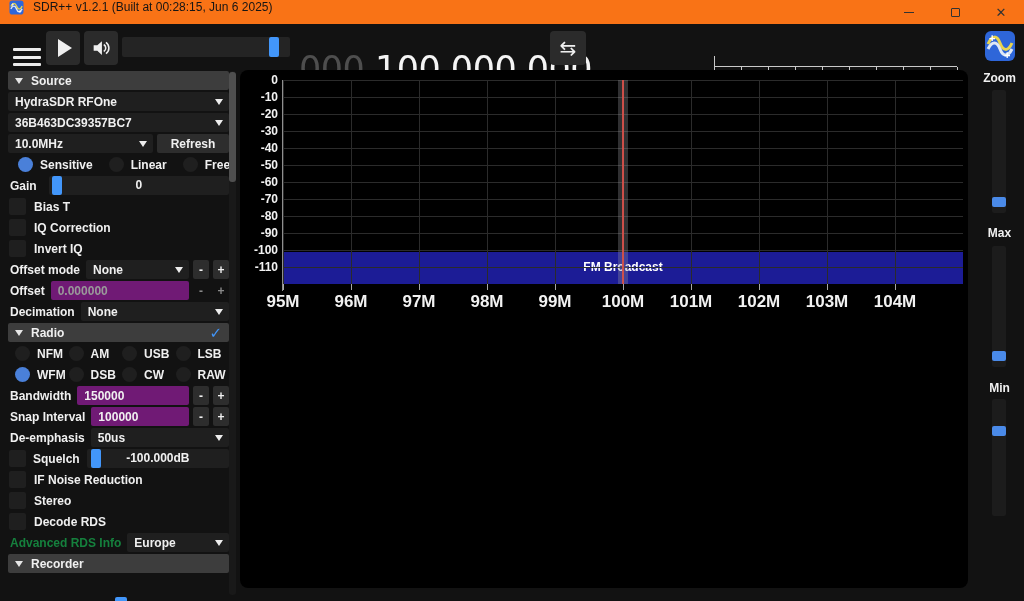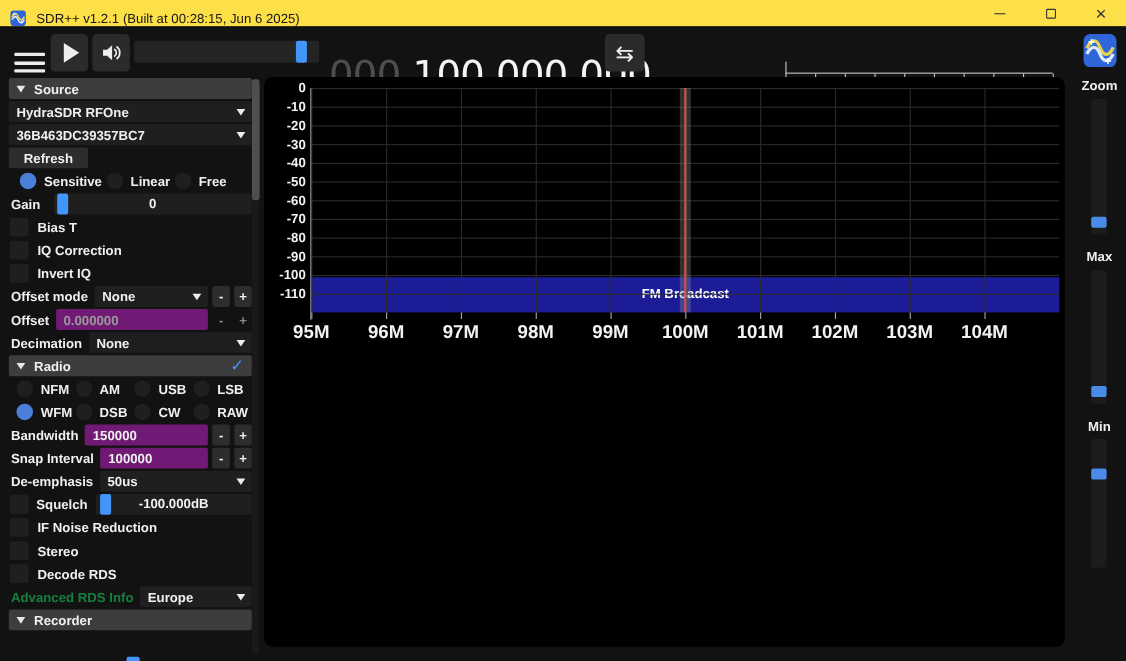--- a/index.html
+++ b/index.html
@@ -1,21 +1,21 @@
 <!DOCTYPE html>
 <html><head>
 <meta charset="utf-8">
 <style>
   * { margin:0; padding:0; box-sizing:border-box; }
   html,body { width:1024px; height:601px; background:#000; overflow:hidden; }
   body { font-family:"Liberation Sans","DejaVu Sans",sans-serif; }
   .window { position:relative; width:1024px; height:601px; background:#121212; }
 
   
-  .titlebar { position:absolute; left:0; top:0; width:1024px; height:24px; background:#fde047; display:flex; align-items:flex-end; }
+  .titlebar { position:absolute; left:0; top:0; width:1024px; height:24px; background:#f97316; display:flex; align-items:flex-start; }
   .titlebar .app-ico { margin-left:9px; width:15px; height:15px; }
   .titlebar .title { margin-left:9px; font-size:12px; color:#151515; }
   .win-btns { position:absolute; right:0; top:0; height:24px; display:flex; }
   .win-btn { width:46px; height:24px; display:flex; align-items:center; justify-content:center; }
   .glyph-min { width:10px; height:1px; background:#333; }
   .glyph-max { width:9px; height:9px; border:1px solid #333; border-radius:1px; }
   .glyph-close { font-size:13px; color:#333; line-height:1; }
 
   
   .toolbar { position:absolute; left:0; top:24px; width:1024px; height:46px; background:#121212; }
@@ -52,21 +52,21 @@
   .radio { width:15px; height:15px; border-radius:50%; background:#1f1f1f; flex:none; }
   .radio.on { background:#4a80d9; }
   .slider { position:relative; flex:1; height:19px; background:#1f1f1f; border-radius:2px; }
   .slider .handle { position:absolute; top:0; width:10px; height:19px; background:#4296fa; border-radius:2px; }
   .slider .sval { position:absolute; left:0; right:0; top:2px; text-align:center; font-size:12px; font-weight:600; color:#f0f0f0; }
   .input { background:#701a75; border-radius:2px; flex:1; height:19px; display:flex; align-items:center; padding:0 7px; }
   .step { width:16px; margin-left:4px; flex:none; }
   .step-plain { width:16px; margin-left:4px; flex:none; background:transparent; color:#8a8a8a; }
   .modes { display:grid; grid-template-columns:repeat(4,1fr); padding-left:7px; }
   .mode-cell { display:flex; align-items:center; gap:7px; }
-  .gmodes { display:flex; gap:4px; padding-left:10px; }
+  .gmodes { display:flex; gap:16px; padding-left:10px; }
   .dimtext { color:#9a9a9a; }
   .dimlbl { color:#15803d; }
   .hdr-check { margin-left:auto; color:#4296fa; font-size:15px; font-weight:700; line-height:1; }
   .scrollbar { position:absolute; left:229px; top:71px; width:7px; height:524px; background:#191919; border-radius:3px; }
   .scroll-thumb { position:absolute; left:0; top:1px; width:7px; height:110px; background:#4f4f4f; border-radius:3px; }
 
   
   .main { position:absolute; left:240px; top:70px; width:728px; height:518px; background:#000; border-radius:8px; overflow:hidden; }
   .ylabels { position:absolute; left:0; top:0; width:38px; height:240px; }
   .ylab { position:absolute; right:0; width:38px; text-align:right; font-size:12px; font-weight:700; color:#f2f2f2; }
@@ -187,20 +187,24 @@
       </div>
 
     <div class="row">
         <div class="combo">
       <span>36B463DC39357BC7</span>
           <span class="arrow"></span>
     </div>
       </div>
 
     <div class="row" style="gap:4px">
+      <div class="combo">
+        <span>10.0MHz</span>
+          <span class="arrow"></span>
+      </div>
       <div class="btn" style="width:72px">Refresh</div>
     </div>
 
     <div class="row gmodes">
       <span class="mode-cell">
           <span class="radio on"></span>
           <span>Sensitive</span>
         </span>
       <span class="mode-cell">
           <span class="radio"></span>

